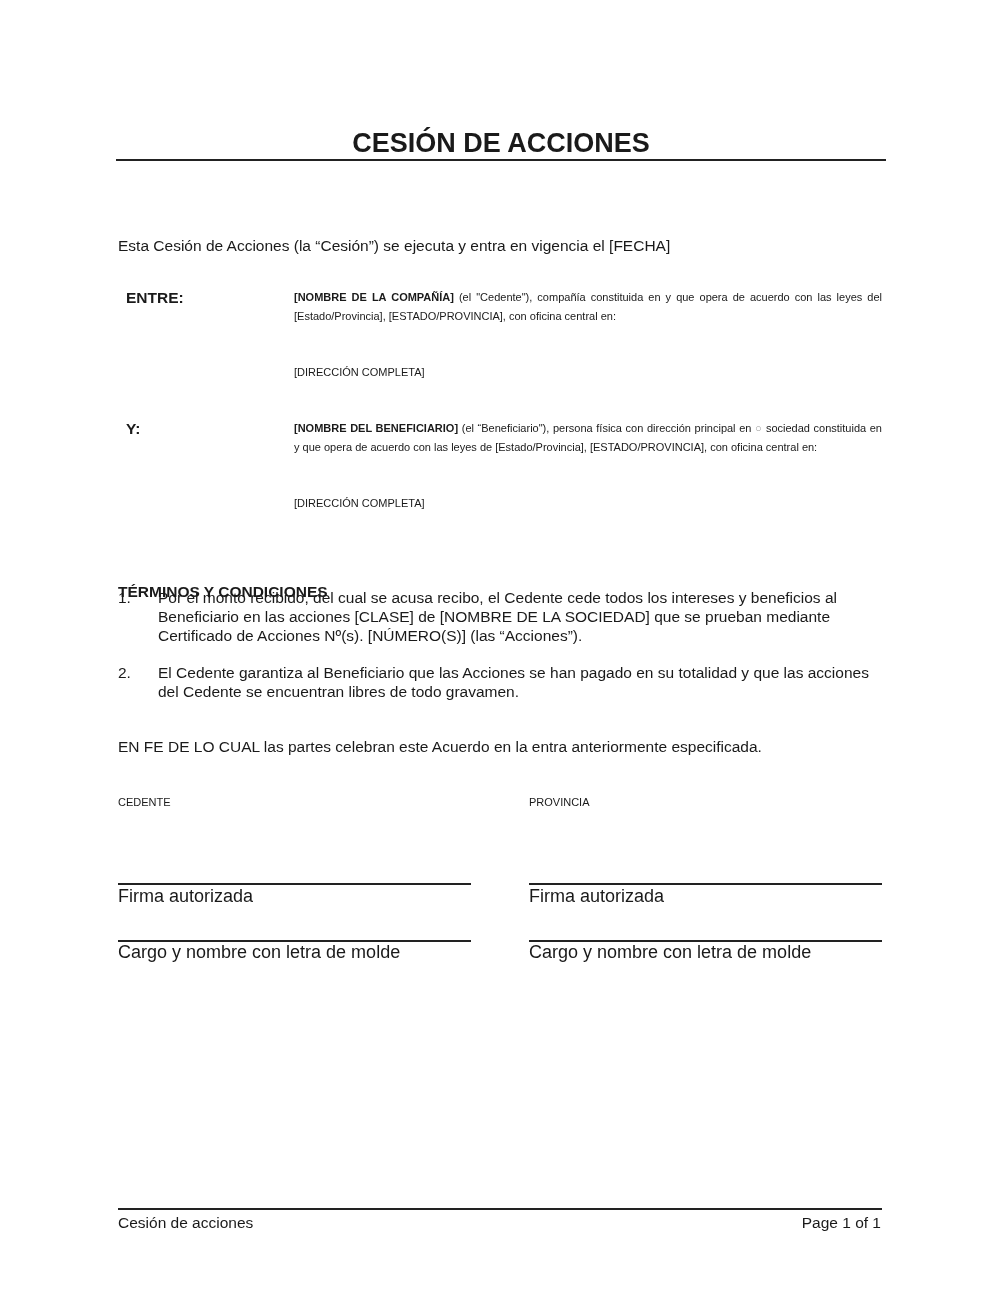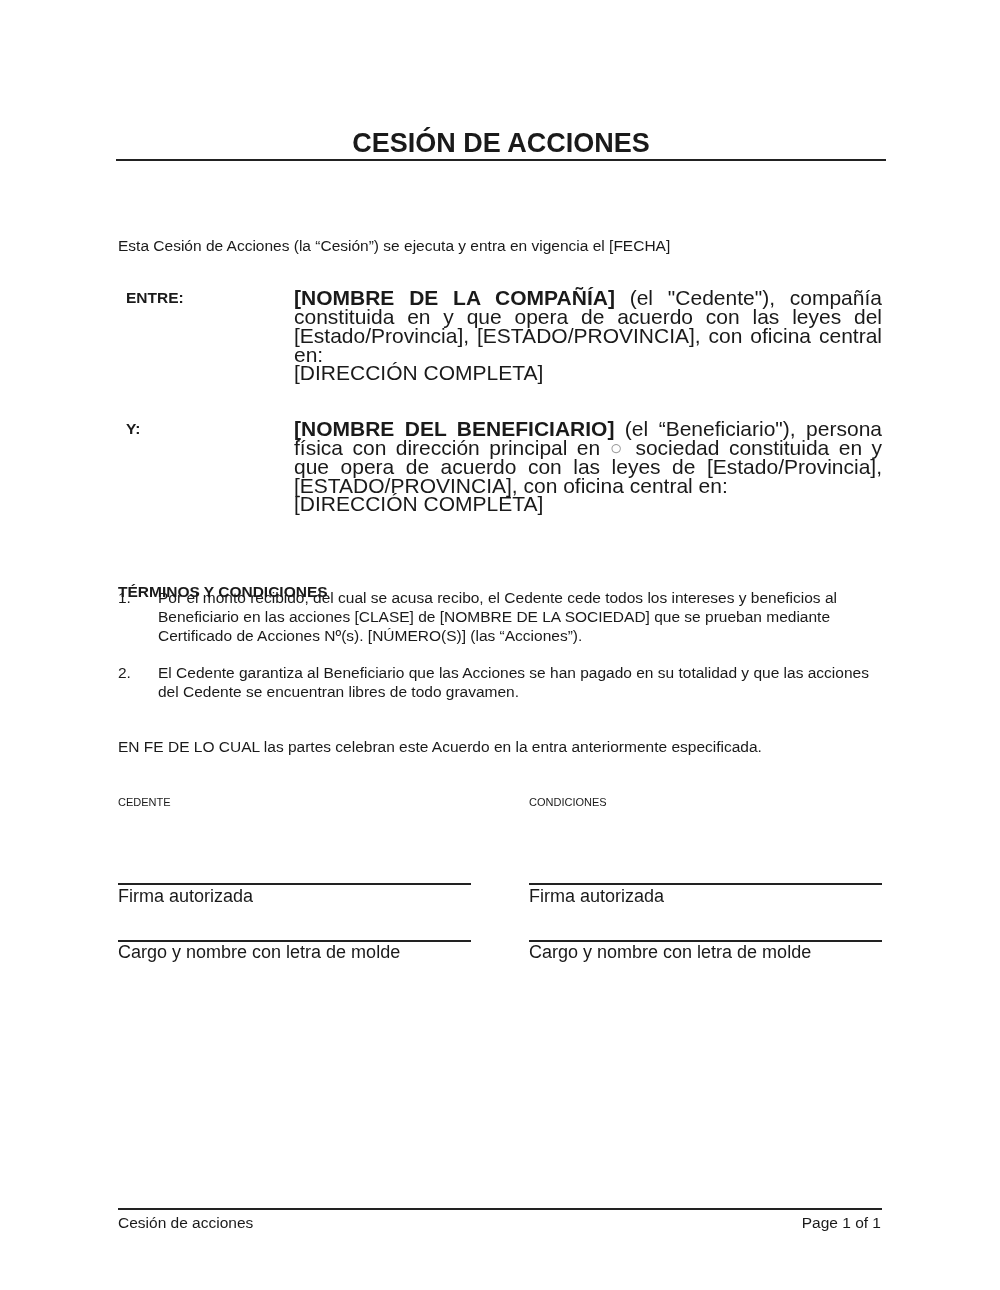--- a/index.html
+++ b/index.html
@@ -11,21 +11,21 @@
     position: absolute; left: 116px; top: 128px; width: 770px;
     text-align: center; font-weight: bold; font-size: 27px; letter-spacing: 0px;
   }
   .title-rule {
     position: absolute; left: 116px; top: 159px; width: 770px; height: 2px; background: #222;
   }
   .txt { position: absolute; font-size: 15.5px; line-height: 19px; }
   .intro { left: 118px; top: 236px; }
   .label { left: 118px; font-weight: bold; margin-left: 8px; }
   .party {
-    position: absolute; left: 294px; width: 588px; font-size: 21px; line-height: 19px;
+    position: absolute; left: 294px; width: 588px; font-size: 11px; line-height: 19px;
     text-align: justify;
   }
   .party b { font-weight: bold; }
   .circle { color: #999; }
   .heading { left: 118px; top: 550px; font-weight: bold; margin-top: 32px; }
   .item { position: absolute; left: 118px; width: 764px; font-size: 15.5px; line-height: 19px; }
   .item .num { position: absolute; left: 0; top: 0; }
   .item .body { margin-left: 40px; }
   .witness { left: 118px; top: 737px; }
   .sig-col { position: absolute; top: 793px; width: 354px; }
@@ -75,21 +75,21 @@
 
   <div class="sig-col left">
     <div class="sig-title">CEDENTE</div>
     <div class="sig-line" style="top:90px;"></div>
     <div class="sig-label" style="top:94px;">Firma autorizada</div>
     <div class="sig-line" style="top:147px;"></div>
     <div class="sig-label" style="top:150px;">Cargo y nombre con letra de molde</div>
   </div>
 
   <div class="sig-col right">
-    <div class="sig-title">CONDICIONES</div>
+    <div class="sig-title">PROVINCIA</div>
     <div class="sig-line" style="top:90px;"></div>
     <div class="sig-label" style="top:94px;">Firma autorizada</div>
     <div class="sig-line" style="top:147px;"></div>
     <div class="sig-label" style="top:150px;">Cargo y nombre con letra de molde</div>
   </div>
 
   <div class="footer-rule"></div>
   <div class="footer-left">Cesión de acciones</div>
   <div class="footer-right">Page 1 of 1</div>
 

